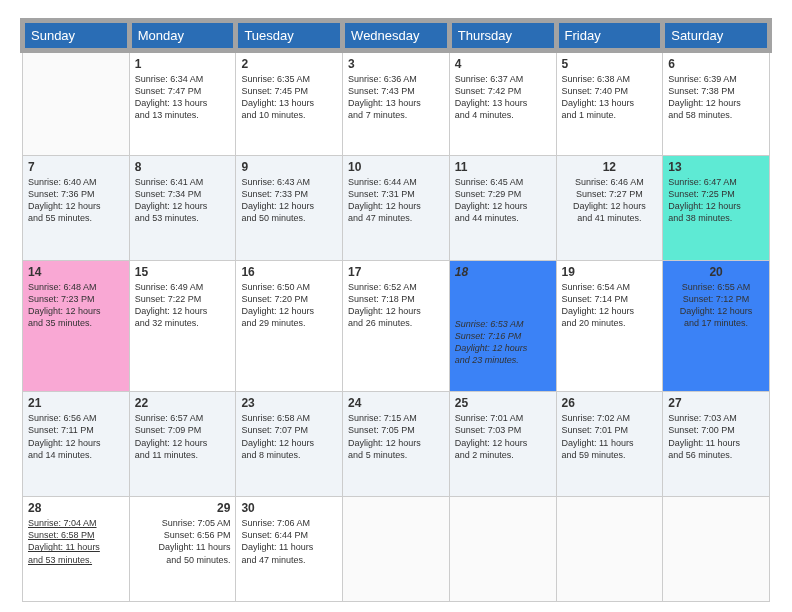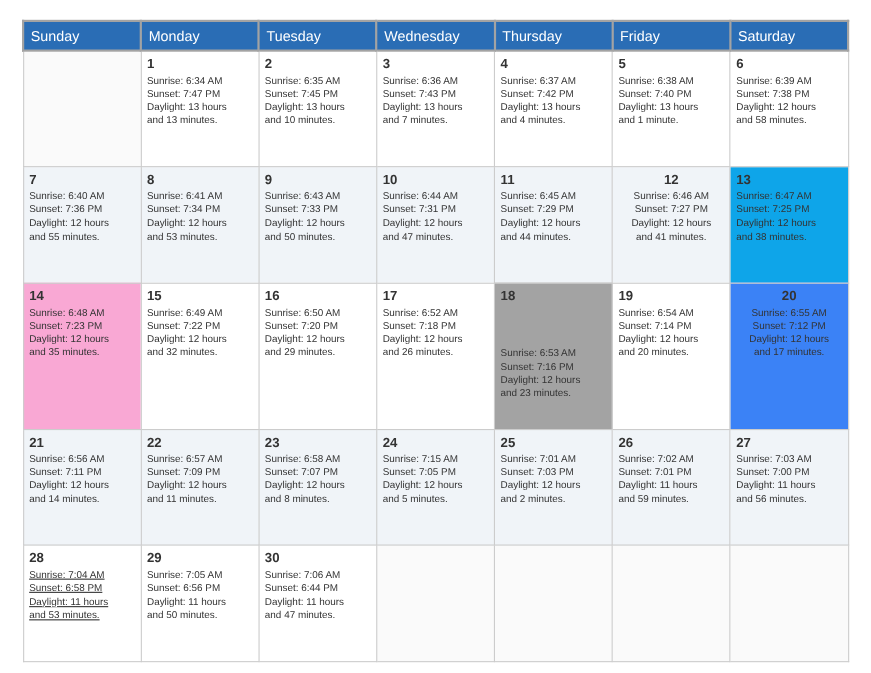--- a/index.html
+++ b/index.html
@@ -48,21 +48,21 @@
       width: 100%;
       table-layout: fixed;
     }
     .calendar th {
       background: #2a6db5;
       color: #fff;
       text-align: left;
       padding: 5px 6px;
       font-size: 13px;
       font-weight: normal;
-      border: 2px solid #a3a3a3;
+      border: 5px solid #a3a3a3;
     }
     .calendar td {
       border: 1px solid #ccc;
       vertical-align: top;
       padding: 4px 5px;
       font-size: 9.5px;
       color: #333;
       height: 88px;
     }
     .day-num {
@@ -182,21 +182,21 @@
 Daylight: 12 hours
 and 44 minutes.</div>
           </td>
           <td style="background: rgb(240, 244, 248); text-align: center;">
             <span class="day-num">12</span>
             <div class="cell-text" style="white-space: pre-line;">Sunrise: 6:46 AM
 Sunset: 7:27 PM
 Daylight: 12 hours
 and 41 minutes.</div>
           </td>
-          <td style="background: #0ea5e9;">
+          <td style="background: #5eead4;">
             <span class="day-num">13</span>
             <div class="cell-text" style="white-space: pre-line;">Sunrise: 6:47 AM
 Sunset: 7:25 PM
 Daylight: 12 hours
 and 38 minutes.</div>
           </td>
         </tr>
         <tr>
           <td style="background: #f9a8d4;">
             <span class="day-num">14</span>
@@ -219,21 +219,21 @@
 Daylight: 12 hours
 and 29 minutes.</div>
           </td>
           <td style="background: rgb(255, 255, 255);">
             <span class="day-num">17</span>
             <div class="cell-text" style="white-space: pre-line;">Sunrise: 6:52 AM
 Sunset: 7:18 PM
 Daylight: 12 hours
 and 26 minutes.</div>
           </td>
-          <td style="background: #a3a3a3;">
+          <td style="background: #3b82f6; font-style: italic;">
             <span class="day-num">18</span>
             <div class="cell-text" style="white-space: pre-line; margin-top: 39px;">Sunrise: 6:53 AM
 Sunset: 7:16 PM
 Daylight: 12 hours
 and 23 minutes.</div>
           </td>
           <td style="background: rgb(255, 255, 255);">
             <span class="day-num">19</span>
             <div class="cell-text" style="white-space: pre-line;">Sunrise: 6:54 AM
 Sunset: 7:14 PM
@@ -300,21 +300,21 @@
           </td>
         </tr>
         <tr>
           <td style="background: rgb(255, 255, 255);">
             <span class="day-num">28</span>
             <div class="cell-text" style="white-space: pre-line; text-decoration: underline;">Sunrise: 7:04 AM
 Sunset: 6:58 PM
 Daylight: 11 hours
 and 53 minutes.</div>
           </td>
-          <td style="background: rgb(255, 255, 255);">
+          <td style="background: rgb(255, 255, 255); text-align: right;">
             <span class="day-num">29</span>
             <div class="cell-text" style="white-space: pre-line;">Sunrise: 7:05 AM
 Sunset: 6:56 PM
 Daylight: 11 hours
 and 50 minutes.</div>
           </td>
           <td style="background: rgb(255, 255, 255);">
             <span class="day-num">30</span>
             <div class="cell-text" style="white-space: pre-line;">Sunrise: 7:06 AM
 Sunset: 6:44 PM

